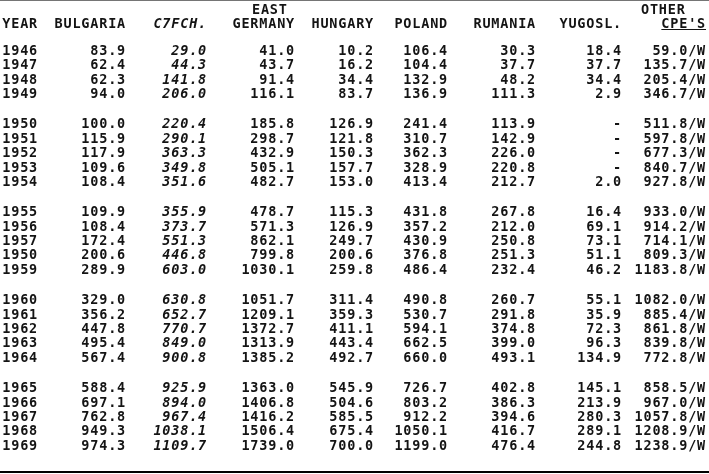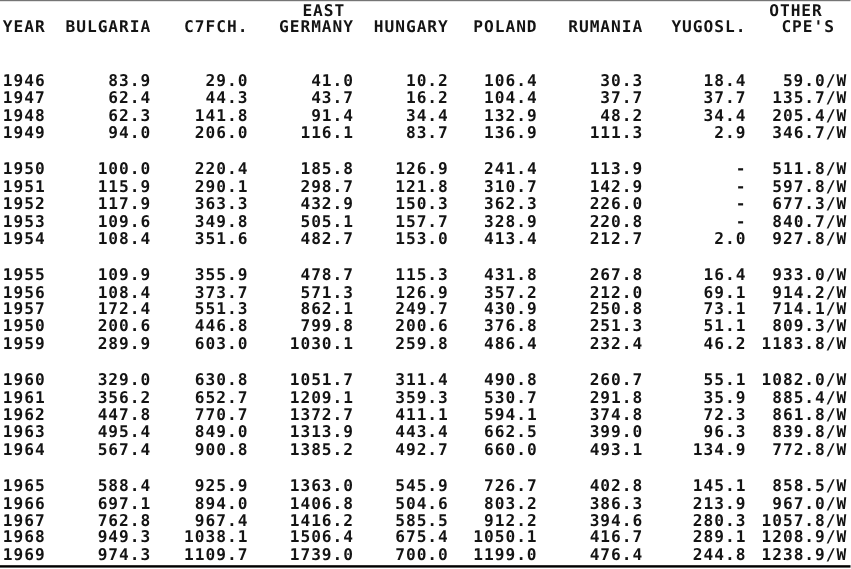--- a/index.html
+++ b/index.html
@@ -20,32 +20,32 @@
   }
   .scanline-bottom{
     position:absolute;bottom:1px;left:0;width:709px;height:2px;
     background:#000000;
   }
   .sheet{position:absolute;top:2px;left:2px;width:706px;}
   .row{display:flex;height:14.4px;line-height:14.4px;white-space:pre;}
   .cell{box-sizing:border-box;flex:0 0 auto;text-align:right;overflow:visible;}
   .c0{width:36px;text-align:right;}
   .c1{width:88px;}
-  .c2{width:81px;}
+  .c2{width:81px;font-style:italic;}
   .c3{width:88px;}
   .c4{width:79px;}
   .c5{width:74px;}
   .c6{width:88px;}
   .c7{width:86px;}
   .c8{width:84px;}
   .hdr1 .c3{text-align:left;padding-left:45px;}
   .hdr1 .c8{text-align:left;padding-left:19px;}
-  .hdr2 .c8{text-align:center;padding-left:19px;}
+  .hdr2 .c8{text-align:right;padding-left:19px;text-decoration:underline;}
   .tbody .group{margin-top:16px;}
-  .tbody .group:first-child{margin-top:30px;}
+  .tbody .group:first-child{margin-top:12px;}
 </style>
 </head>
 <body>
 
 <div class="page">
   <div class="scanline-top"></div>
 
   <div class="sheet">
 
     <div class="row hdr1">

